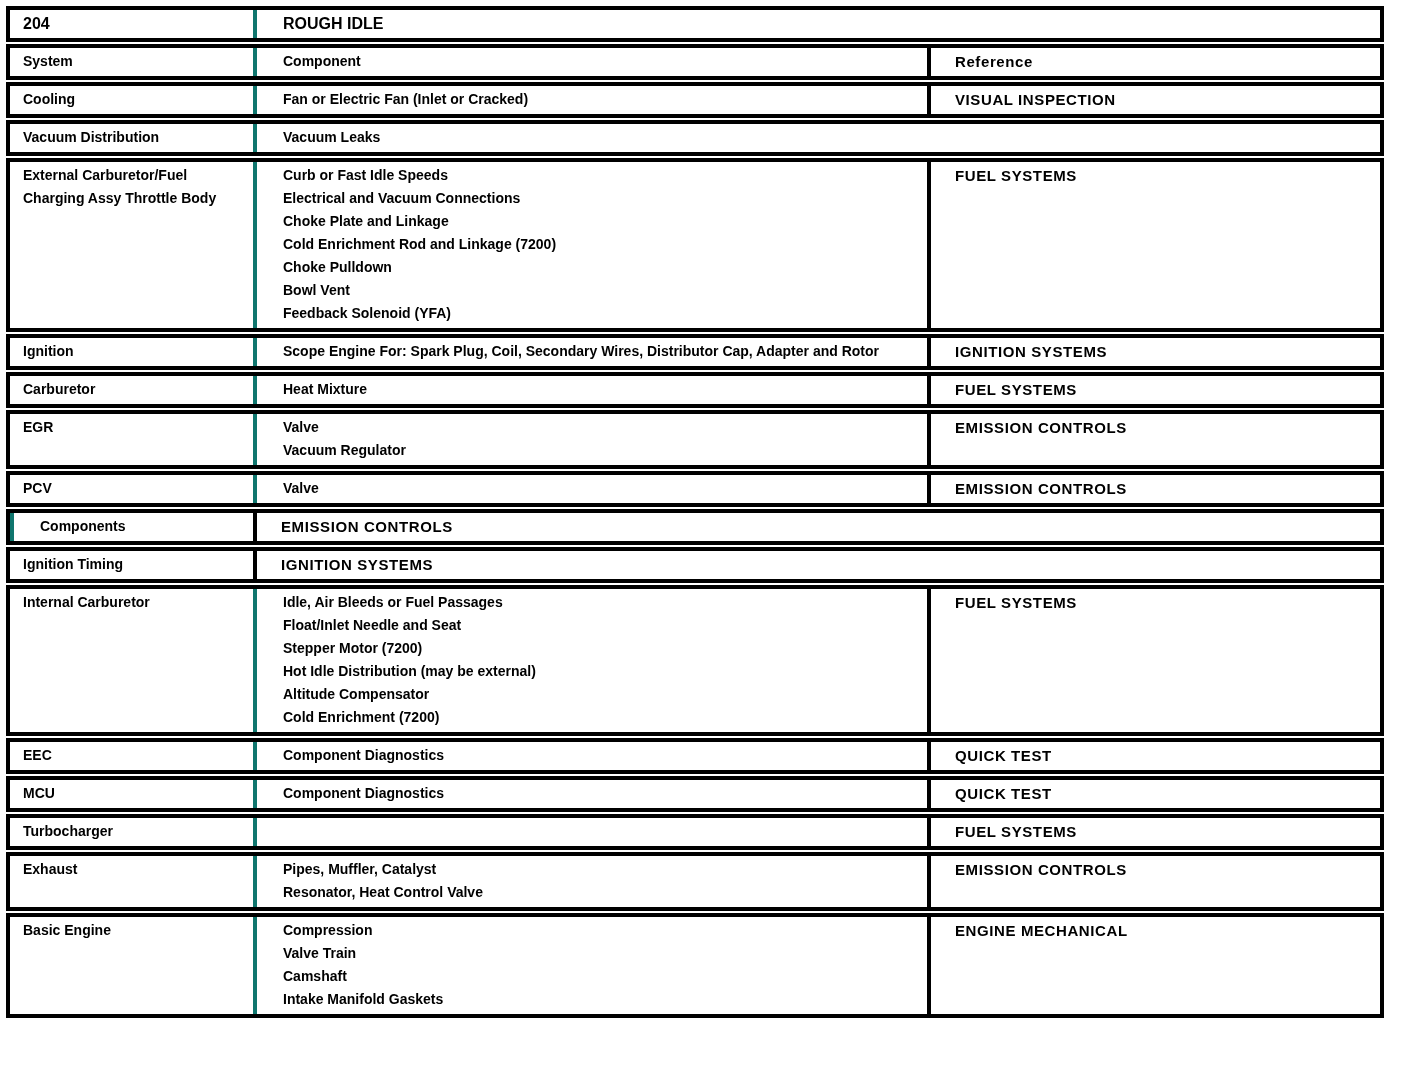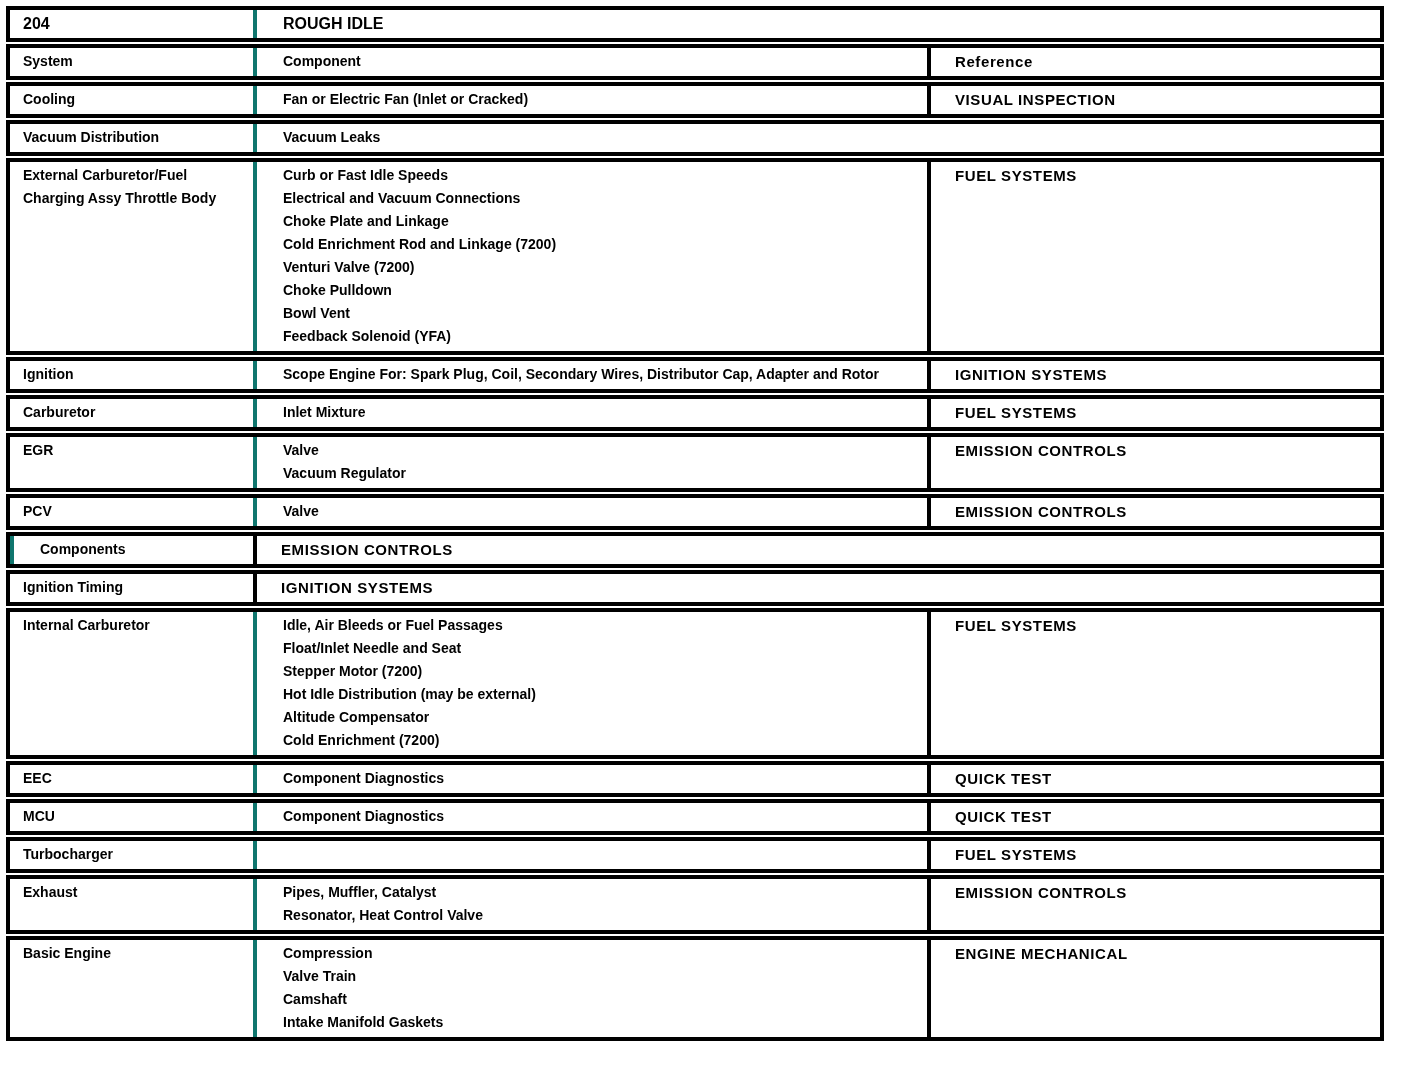--- a/index.html
+++ b/index.html
@@ -99,40 +99,39 @@
           </div>
   </div>
 
   <div class="row">
     <div class="cell sys">External Carburetor/Fuel Charging Assy Throttle Body</div>
     <div class="cell comp">
             <div class="component-line">Curb or Fast Idle Speeds</div>
             <div class="component-line">Electrical and Vacuum Connections</div>
             <div class="component-line">Choke Plate and Linkage</div>
             <div class="component-line">Cold Enrichment Rod and Linkage (7200)</div>
-            <div class="component-line">Venturi Valve (7200)</div>
             <div class="component-line">Choke Pulldown</div>
             <div class="component-line">Bowl Vent</div>
             <div class="component-line">Feedback Solenoid (YFA)</div>
           </div>
     <div class="cell ref">FUEL SYSTEMS</div>
   </div>
 
   <div class="row">
     <div class="cell sys">Ignition</div>
     <div class="cell comp">
             <div class="component-line">Scope Engine For: Spark Plug, Coil, Secondary Wires, Distributor Cap, Adapter and Rotor</div>
           </div>
     <div class="cell ref">IGNITION SYSTEMS</div>
   </div>
 
   <div class="row">
     <div class="cell sys">Carburetor</div>
     <div class="cell comp">
-            <div class="component-line">Inlet Mixture</div>
+            <div class="component-line">Heat Mixture</div>
           </div>
     <div class="cell ref">FUEL SYSTEMS</div>
   </div>
 
   <div class="row">
     <div class="cell sys">EGR</div>
     <div class="cell comp">
             <div class="component-line">Valve</div>
             <div class="component-line">Vacuum Regulator</div>
           </div>

